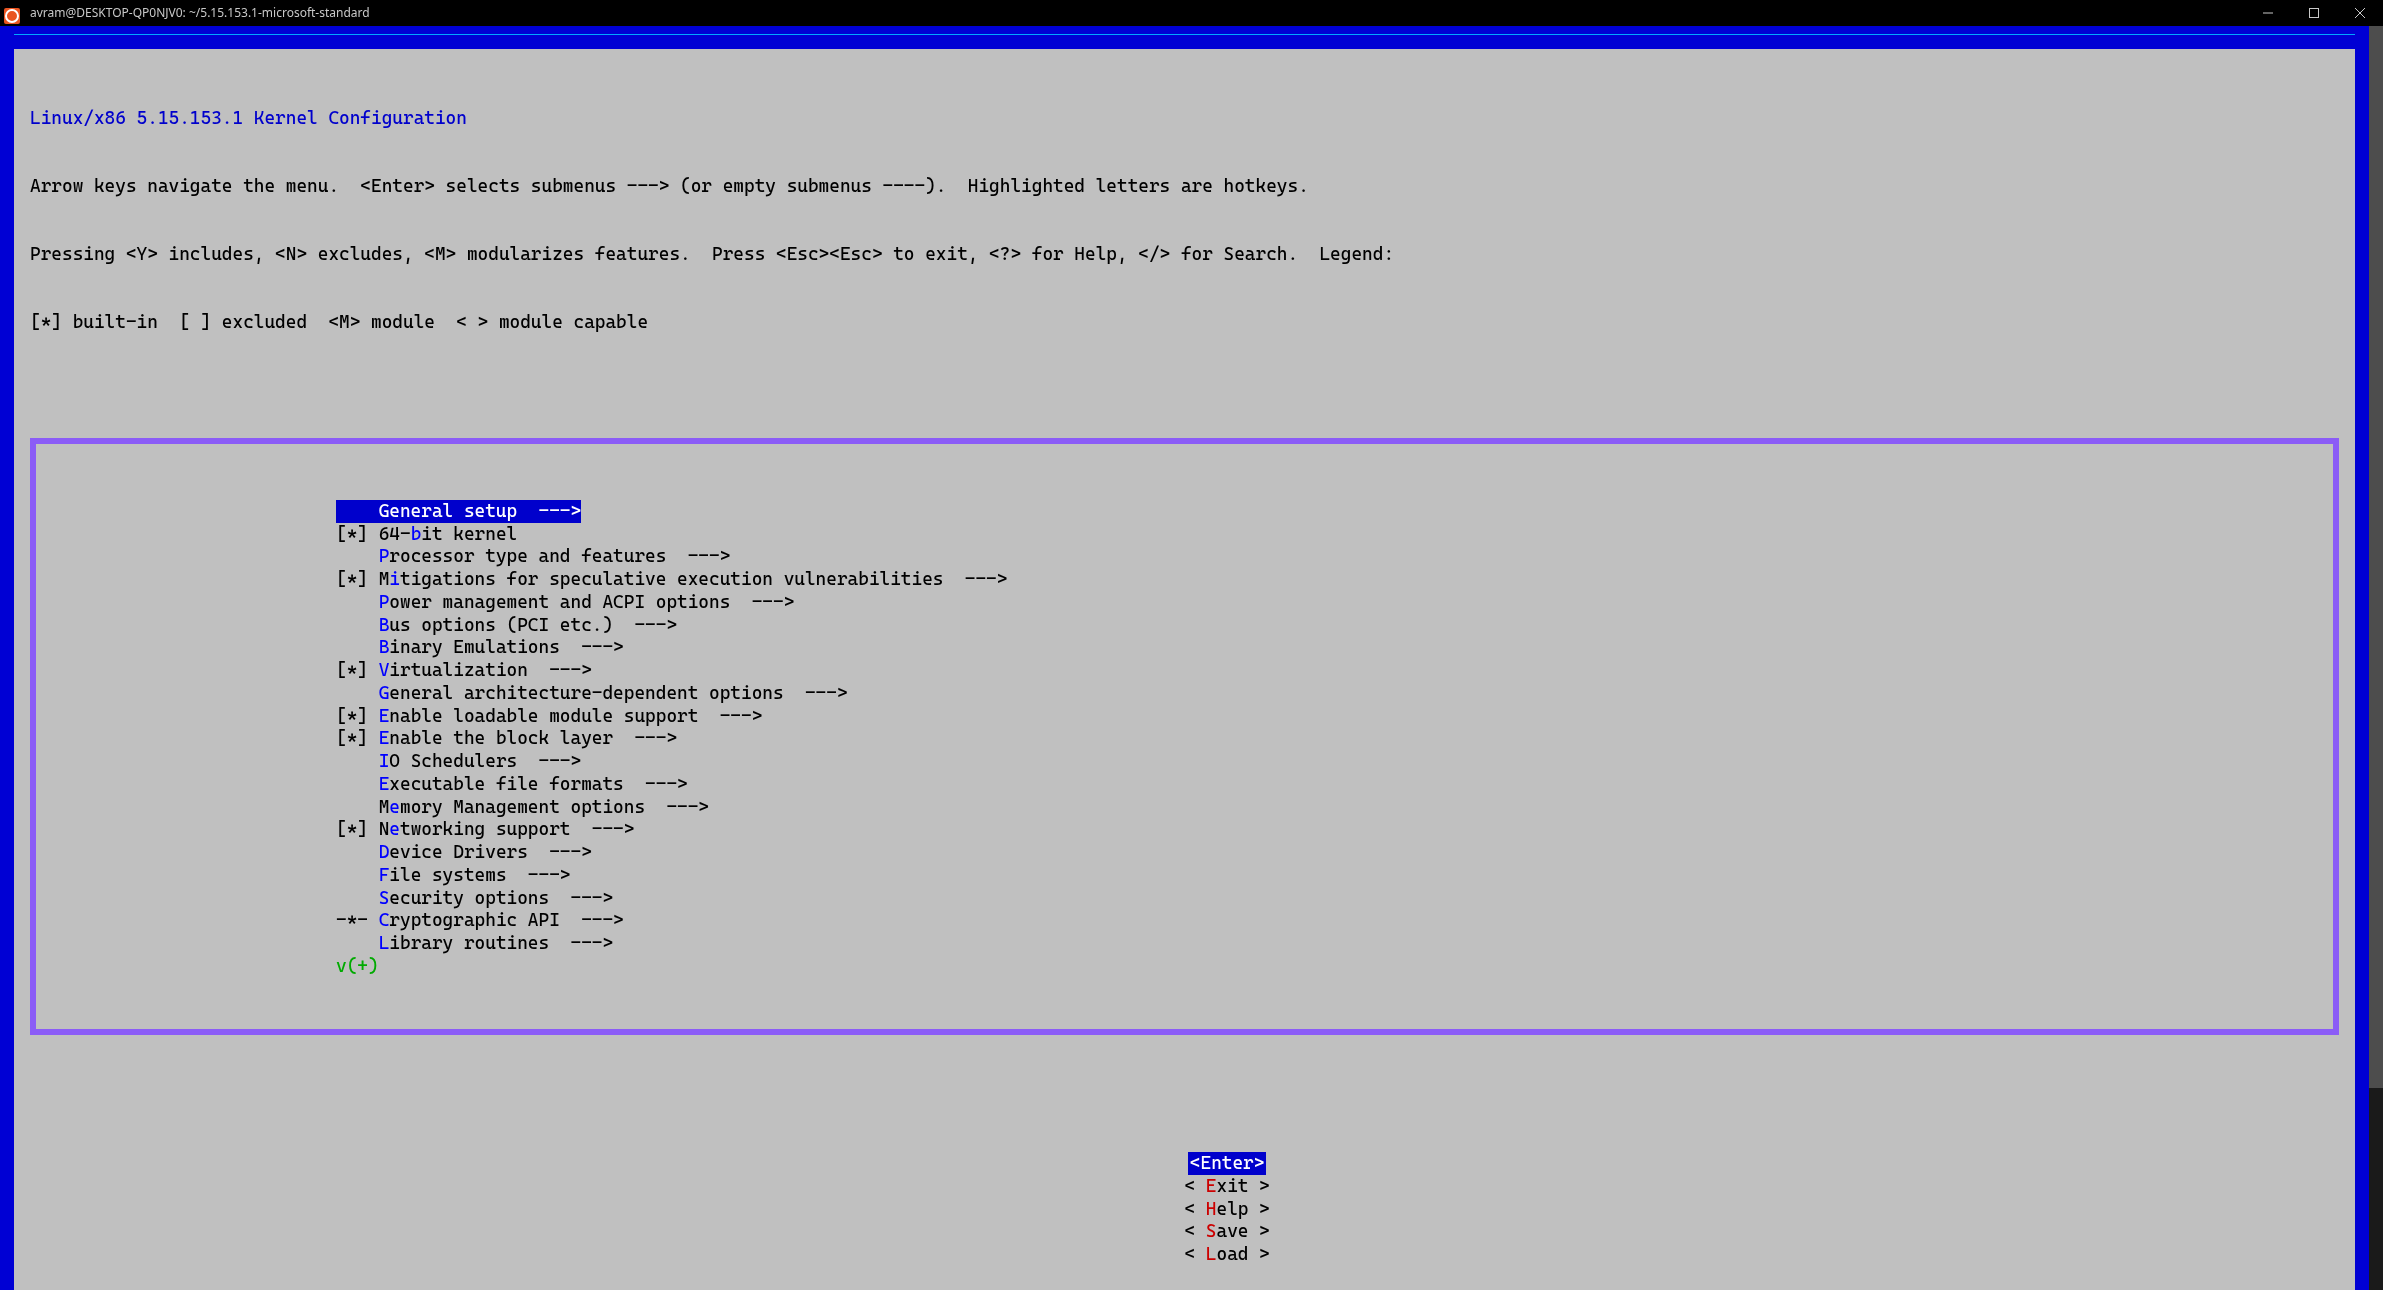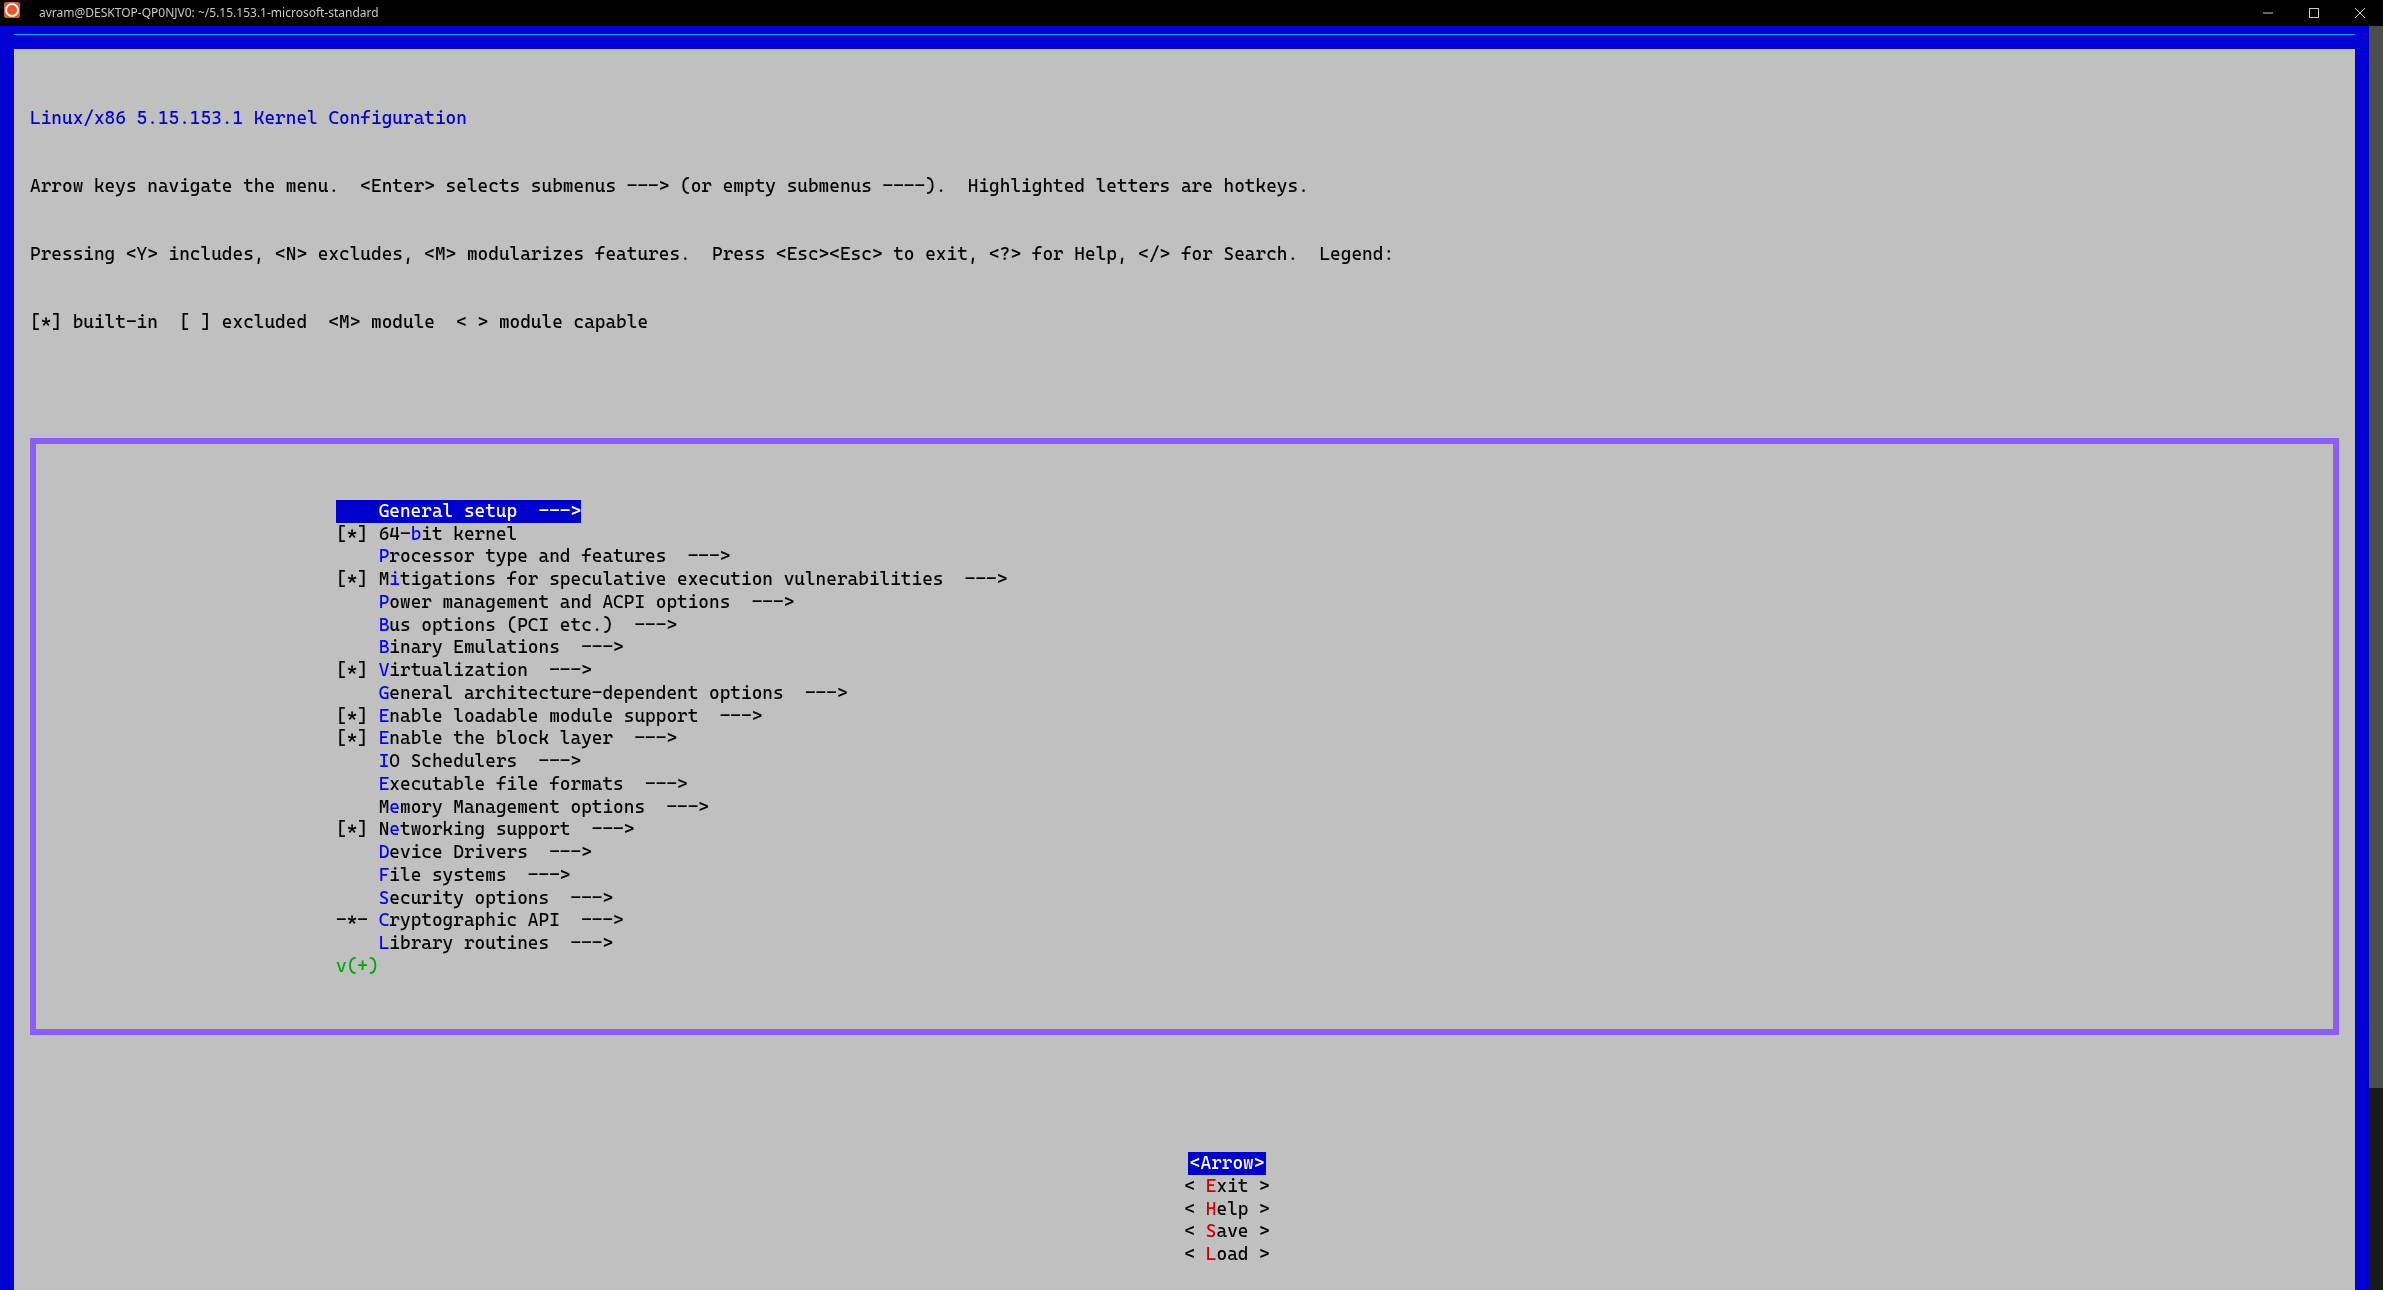--- a/index.html
+++ b/index.html
@@ -17,21 +17,21 @@
     background: #000;
     color: #c8c8c8;
     height: 26px;
     display: flex;
     align-items: center;
     justify-content: space-between;
     font-family: "Segoe UI", system-ui, sans-serif;
     font-size: 12px;
     padding-left: 4px;
   }
-  .titlebar-left { display: flex; align-items: flex-start; gap: 19px; }
+  .titlebar-left { display: flex; align-items: flex-end; gap: 10px; }
   .app-icon {
     width: 16px; height: 16px;
     background: #e95420;
     border-radius: 2px;
     display: flex; align-items: center; justify-content: center;
   }
   .app-icon::before { content: ""; width: 10px; height: 10px; border: 2px solid #fff; border-radius: 50%; }
   .titlebar-right { display: flex; }
   .win-btn {
     width: 46px; height: 26px;
@@ -163,21 +163,21 @@
       <div class="panel-title">Linux/x86 5.15.153.1 Kernel Configuration</div>
       <div class="panel-help">Arrow keys navigate the menu.  &lt;Enter&gt; selects submenus ---&gt; (or empty submenus ----).  Highlighted letters are hotkeys.</div>
       <div class="panel-help">Pressing &lt;Y&gt; includes, &lt;N&gt; excludes, &lt;M&gt; modularizes features.  Press &lt;Esc&gt;&lt;Esc&gt; to exit, &lt;?&gt; for Help, &lt;/&gt; for Search.  Legend:</div>
       <div class="panel-help">[*] built-in  [ ] excluded  &lt;M&gt; module  &lt; &gt; module capable</div>
 
       <div class="list-frame">
         <div class="menu" id="menu-list"><div class="menu-row sel"><span>   </span><span> General setup  ---&gt;</span></div><div class="menu-row"><span>[*]</span><span> 64-</span><span class="hot">b</span><span>it kernel</span></div><div class="menu-row"><span>   </span><span> </span><span class="hot">P</span><span>rocessor type and features  ---&gt;</span></div><div class="menu-row"><span>[*]</span><span> M</span><span class="hot">i</span><span>tigations for speculative execution vulnerabilities  ---&gt;</span></div><div class="menu-row"><span>   </span><span> </span><span class="hot">P</span><span>ower management and ACPI options  ---&gt;</span></div><div class="menu-row"><span>   </span><span> </span><span class="hot">B</span><span>us options (PCI etc.)  ---&gt;</span></div><div class="menu-row"><span>   </span><span> </span><span class="hot">B</span><span>inary Emulations  ---&gt;</span></div><div class="menu-row"><span>[*]</span><span> </span><span class="hot">V</span><span>irtualization  ---&gt;</span></div><div class="menu-row"><span>   </span><span> </span><span class="hot">G</span><span>eneral architecture-dependent options  ---&gt;</span></div><div class="menu-row"><span>[*]</span><span> </span><span class="hot">E</span><span>nable loadable module support  ---&gt;</span></div><div class="menu-row"><span>[*]</span><span> </span><span class="hot">E</span><span>nable the block layer  ---&gt;</span></div><div class="menu-row"><span>   </span><span> </span><span class="hot">I</span><span>O Schedulers  ---&gt;</span></div><div class="menu-row"><span>   </span><span> </span><span class="hot">E</span><span>xecutable file formats  ---&gt;</span></div><div class="menu-row"><span>   </span><span> M</span><span class="hot">e</span><span>mory Management options  ---&gt;</span></div><div class="menu-row"><span>[*]</span><span> N</span><span class="hot">e</span><span>tworking support  ---&gt;</span></div><div class="menu-row"><span>   </span><span> </span><span class="hot">D</span><span>evice Drivers  ---&gt;</span></div><div class="menu-row"><span>   </span><span> </span><span class="hot">F</span><span>ile systems  ---&gt;</span></div><div class="menu-row"><span>   </span><span> </span><span class="hot">S</span><span>ecurity options  ---&gt;</span></div><div class="menu-row"><span>-*-</span><span> </span><span class="hot">C</span><span>ryptographic API  ---&gt;</span></div><div class="menu-row"><span>   </span><span> </span><span class="hot">L</span><span>ibrary routines  ---&gt;</span></div><div class="menu-row more-indicator">v(+)</div></div>
       </div>
 
       <div class="buttons-row">
-        <span class="btn active"><span>&lt;</span><span>Arrow</span><span>&gt;</span></span>
+        <span class="btn active"><span>&lt;</span><span>Enter</span><span>&gt;</span></span>
         <span class="btn"><span>&lt; </span><span class="hk">E</span><span>xit</span><span> &gt;</span></span>
         <span class="btn"><span>&lt; </span><span class="hk">H</span><span>elp</span><span> &gt;</span></span>
         <span class="btn"><span>&lt; </span><span class="hk">S</span><span>ave</span><span> &gt;</span></span>
         <span class="btn"><span>&lt; </span><span class="hk">L</span><span>oad</span><span> &gt;</span></span>
       </div>
     </div>
 
   </div>
 </div>
 

